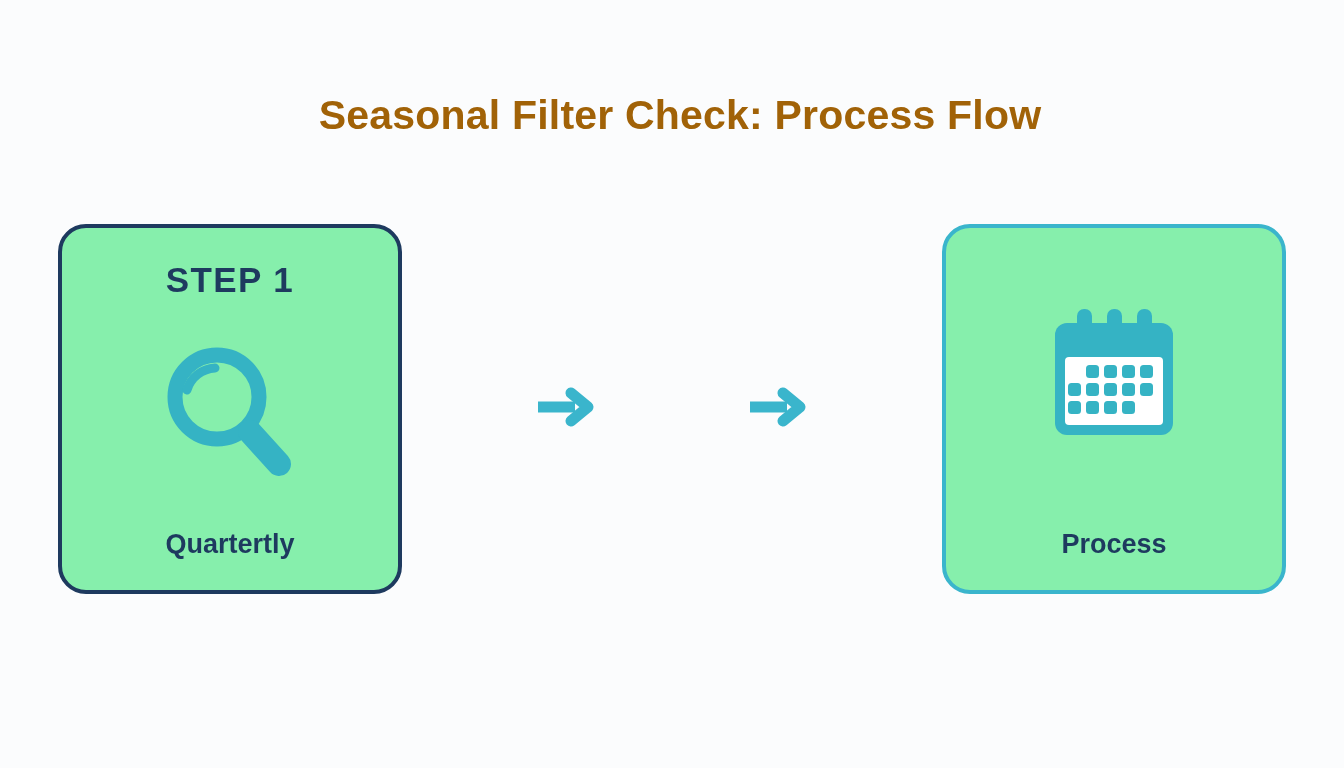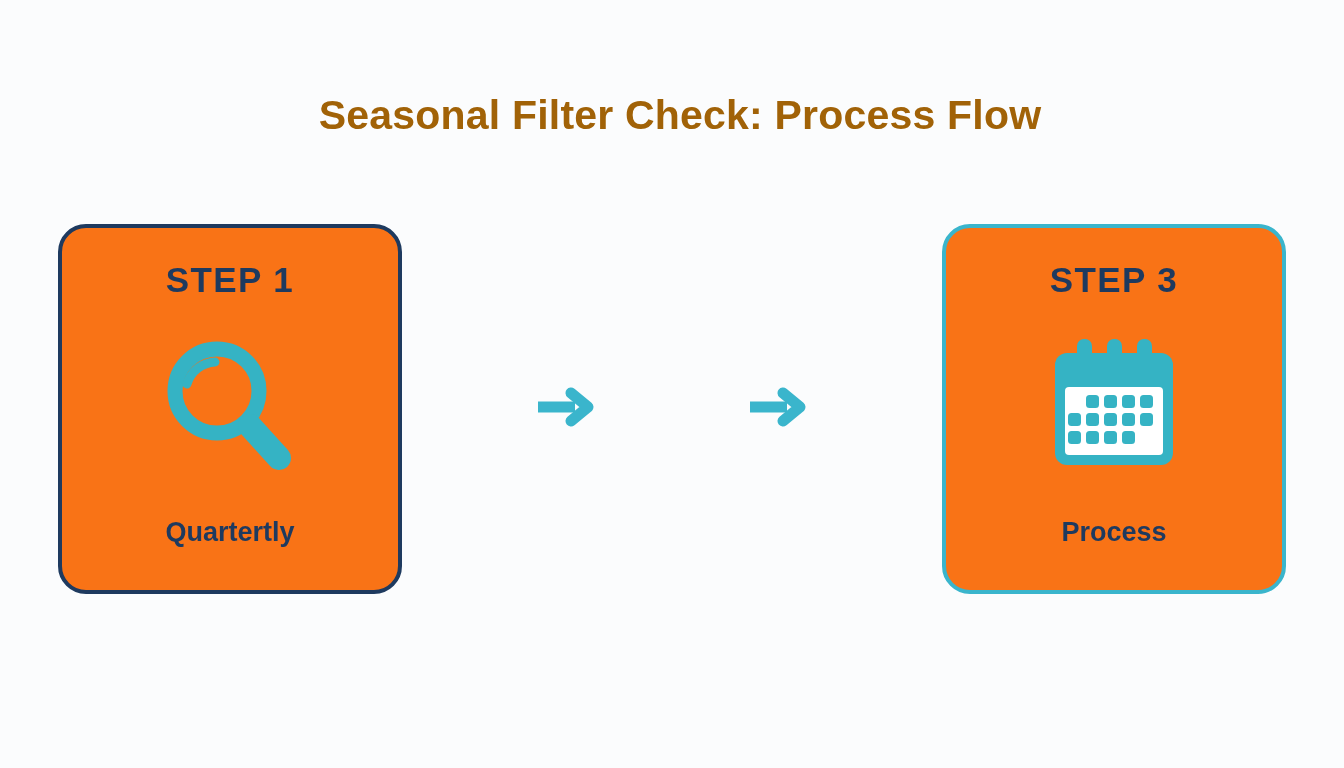--- a/index.html
+++ b/index.html
@@ -41,21 +41,21 @@
     align-items: center;
     justify-content: space-between;
   }
 
   .step-card {
     width: 344px;
     height: 370px;
     box-sizing: border-box;
     border: 4px solid #3ab5cc;
     border-radius: 28px;
-    background: #f97316;
+    background: #86efac;
     display: flex;
     flex-direction: column;
     align-items: center;
     flex: 0 0 auto;
     position: relative;
   }
   .step-card.navy {
     border-color: #1e3a5f;
   }
 
@@ -70,21 +70,21 @@
 
   .step-icon-wrap {
     flex: 1 1 auto;
     display: flex;
     align-items: center;
     justify-content: center;
     width: 100%;
   }
 
   .step-label {
-    margin-bottom: 42px;
+    margin-bottom: 30px;
     font-size: 27px;
     font-weight: bold;
     color: #1e3a5f;
     white-space: nowrap;
   }
 
   
   .flow-arrow {
     flex: 0 0 auto;
     width: 98px;
@@ -131,21 +131,20 @@
   <div class="flow-arrow">
     <span>
       <svg width="62" height="40" viewBox="0 0 62 40" aria-hidden="true">
         <line x1="3" y1="20" x2="40" y2="20" stroke="#3ab5cc" stroke-width="11" stroke-linecap="butt"></line>
         <polyline points="36,6 53,20 36,34" fill="none" stroke="#3ab5cc" stroke-width="11" stroke-linecap="round" stroke-linejoin="round"></polyline>
       </svg>
     </span>
   </div>
 
   <div class="step-card">
-    <div class="step-heading">STEP 3</div>
     <div class="step-icon-wrap">
       <span>
         <svg width="150" height="140" viewBox="0 0 150 140" aria-hidden="true">
 
           <rect x="38" y="2" width="15" height="26" rx="7" fill="#35b3c4"></rect>
           <rect x="68" y="2" width="15" height="26" rx="7" fill="#35b3c4"></rect>
           <rect x="98" y="2" width="15" height="26" rx="7" fill="#35b3c4"></rect>
 
           <rect x="16" y="16" width="118" height="112" rx="12" fill="#35b3c4"></rect>
 

